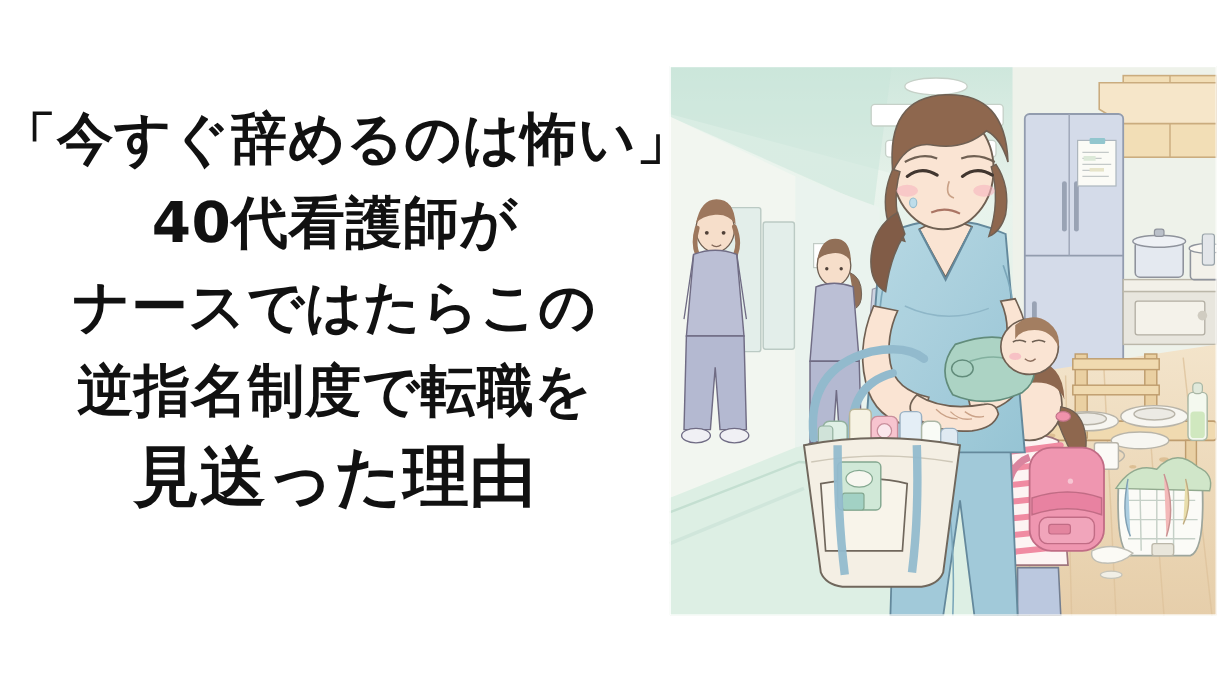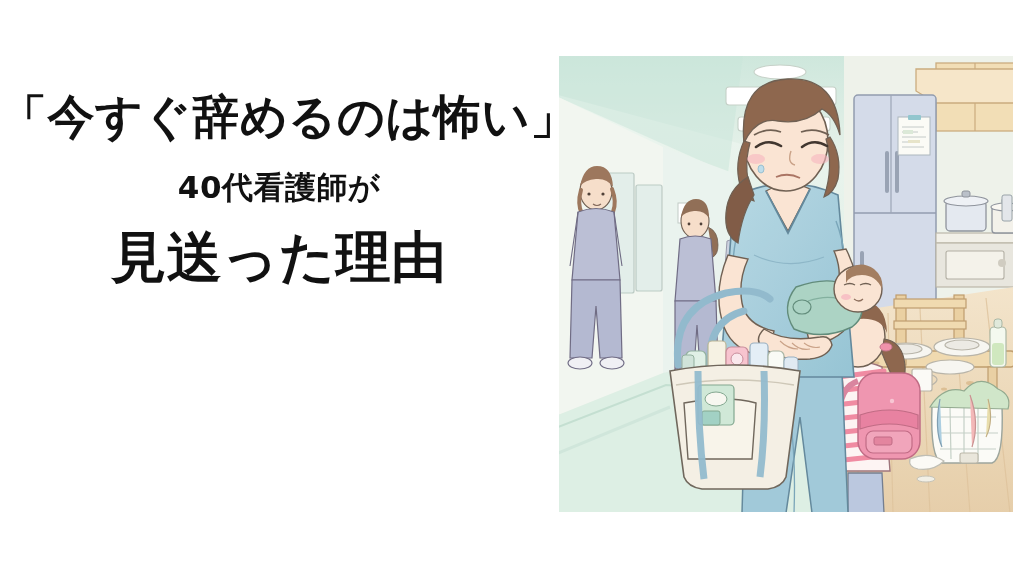--- a/index.html
+++ b/index.html
@@ -22,21 +22,21 @@
     display:block;
     font-family:"DejaVu Sans","Liberation Sans",sans-serif;
     font-weight:700;
     font-size:48px;
     line-height:70px;
     color:#111111;
     letter-spacing:0.5px;
     white-space:nowrap;
   }
   .title-line.l1{font-size:47px;}
-  .title-line.l2{font-size:31px;}
+  .title-line.l2{font-size:47px;}
   .title-line.l3{font-size:47px;}
   .title-line.l4{font-size:47px;}
   .title-line.l5{font-size:55px;}
 
   
   .illus{
     position:absolute;
     left:558px;top:55px;
     width:456px;height:458px;
     overflow:hidden;
@@ -45,20 +45,22 @@
   .illus svg{display:block;width:456px;height:458px;}
 </style>
 </head>
 <body>
 
 <div class="slide">
 
   <div class="title-block">
     <span class="title-line l1">「今すぐ辞めるのは怖い」</span>
     <span class="title-line l2">40代看護師が</span>
+    <span class="title-line l3">ナースではたらこの</span>
+    <span class="title-line l4">逆指名制度で転職を</span>
     <span class="title-line l5">見送った理由</span>
   </div>
 
   <div class="illus">
     <svg viewBox="0 0 456 458" xmlns="http://www.w3.org/2000/svg">
       <defs>
         <clipPath id="frame">
             <rect x="0" y="0" width="456" height="458"></rect>
           </clipPath>
         <linearGradient id="ceil" x1="0" y1="0" x2="0" y2="1">

